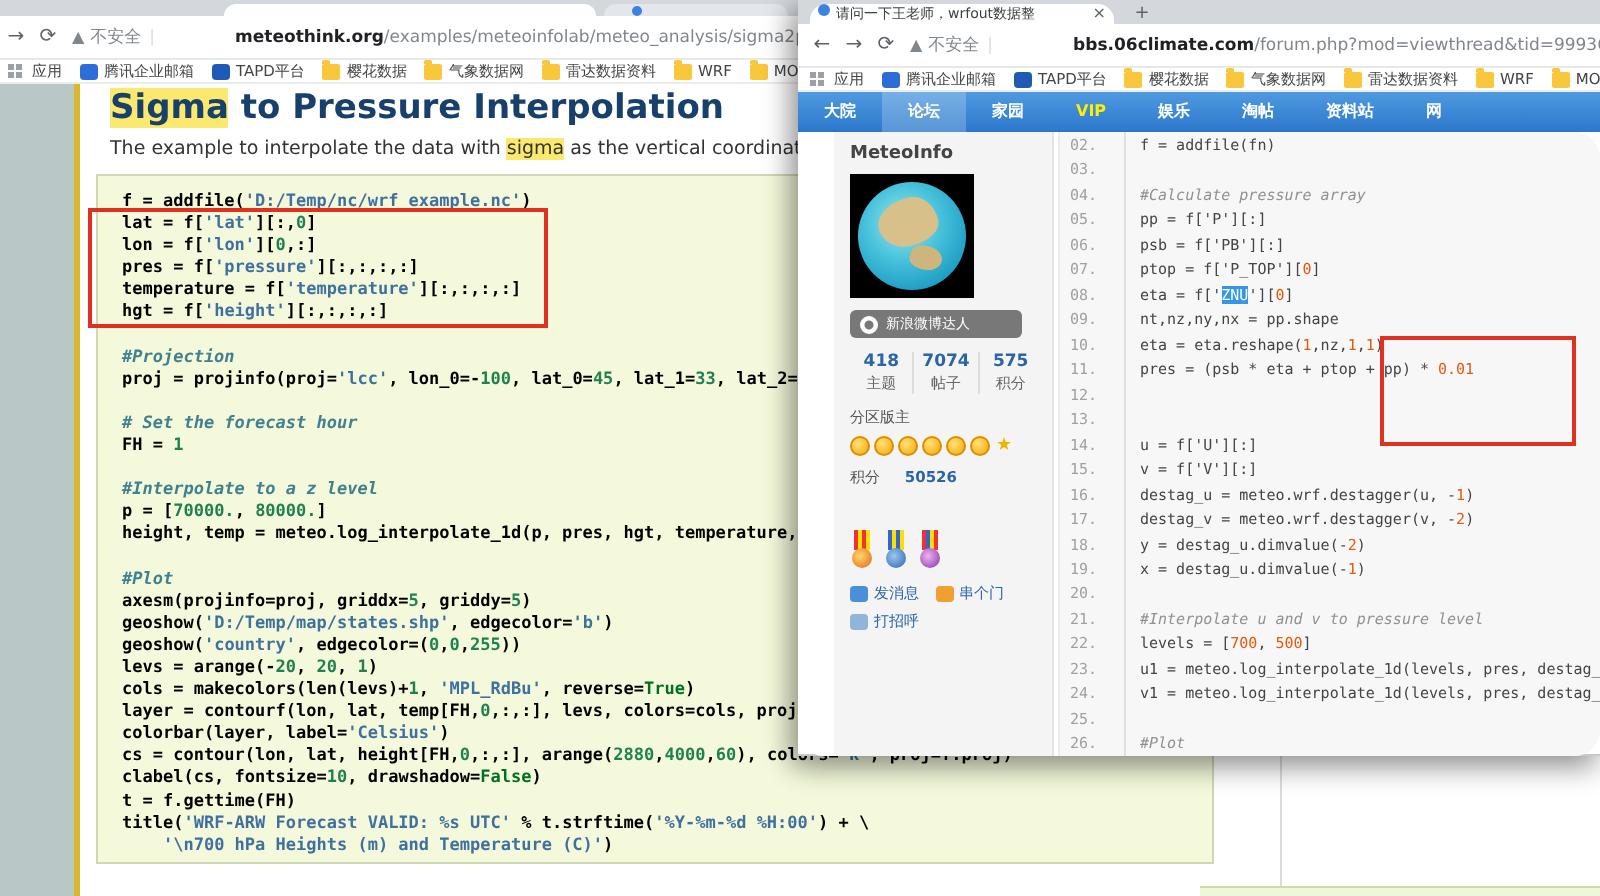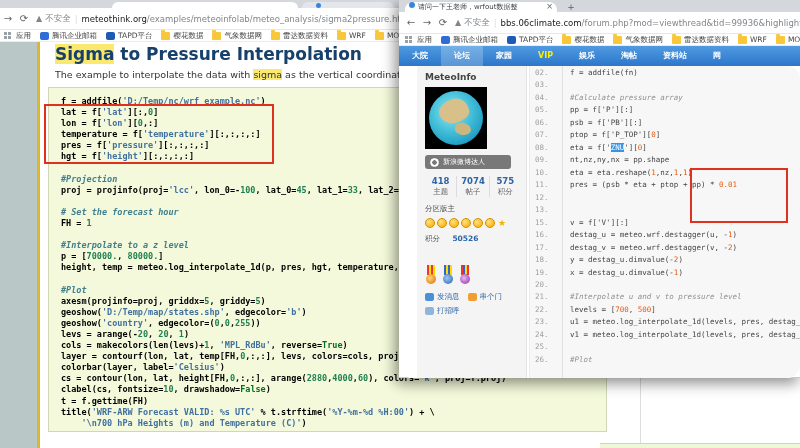--- a/index.html
+++ b/index.html
@@ -13,21 +13,21 @@
   .l-tab-active{position:absolute;left:112px;top:2px;width:186px;height:6px;background:#fff;border-radius:7px 7px 0 0;}
   .l-tab-2{position:absolute;left:302px;top:2px;width:92px;height:6px;background:#e3e6ea;border-radius:7px 7px 0 0;}
   .fav-dot{position:absolute;left:12px;top:1px;width:5px;height:5px;border-radius:50%;background:#3a84df;}
   .l-toolbar{position:absolute;left:0;top:8px;width:800px;height:22px;background:#fff;border-bottom:1px solid #e8e8e8;
              display:flex;align-items:center;font-size:9px;color:#5f6368;}
   .navglyph{width:16px;text-align:center;font-size:10px;color:#5f6368;flex:0 0 auto;}
   .chip{display:flex;align-items:center;margin-left:4px;font-size:8.5px;white-space:nowrap;overflow:hidden;}
   .warn-tri{color:#80868b;font-size:8px;margin-right:3px;}
   .sec-txt{color:#80868b;margin-right:4px;}
   .chip-sep{color:#dadce0;margin-right:4px;}
-  .url-domain{color:#202124;font-weight:normal;}
+  .url-domain{color:#202124;font-weight:bold;margin-left:36px;}
   .url-path{color:#80868b;}
   .l-bmbar{position:absolute;left:0;top:30px;width:800px;height:12px;background:#fff;border-bottom:1px solid #ececec;
            display:flex;align-items:center;overflow:hidden;white-space:nowrap;padding-left:4px;}
   .bm{display:inline-flex;align-items:center;margin-right:9px;font-size:7.5px;color:#444;flex:0 0 auto;}
   .bicon{display:inline-block;width:9px;height:8px;margin-right:3px;flex:0 0 auto;}
   .bicon.grid{background:
      linear-gradient(#9aa0a6,#9aa0a6) 0 0/3px 3px no-repeat,
      linear-gradient(#9aa0a6,#9aa0a6) 4px 0/3px 3px no-repeat,
      linear-gradient(#9aa0a6,#9aa0a6) 0 4px/3px 3px no-repeat,
      linear-gradient(#9aa0a6,#9aa0a6) 4px 4px/3px 3px no-repeat;}
@@ -198,22 +198,22 @@
 
     <div class="l-page">
       <div class="side-strip"></div>
       <div class="gold-line"></div>
       <h1 class="l-h1"><span class="hl-yellow">Sigma</span><span> to Pressure Interpolation</span></h1>
       <p class="l-intro"><span>The example to interpolate the data with </span><span class="hl-yellow">sigma</span><span> as the vertical coordinate to</span></p>
       <div class="codeblock lcode" id="lcodeblock">
           <div class="cline">f = addfile(<span class="tk-s">'D:/Temp/nc/wrf_example.nc'</span>)</div>
           <div class="cline">lat = f[<span class="tk-s">'lat'</span>][:,<span class="tk-n">0</span>]</div>
           <div class="cline">lon = f[<span class="tk-s">'lon'</span>][<span class="tk-n">0</span>,:]</div>
+          <div class="cline">pres = f[<span class="tk-s">'pressure'</span>][:,:,:,:]</div>
           <div class="cline">temperature = f[<span class="tk-s">'temperature'</span>][:,:,:,:]</div>
-          <div class="cline">pres = f[<span class="tk-s">'pressure'</span>][:,:,:,:]</div>
           <div class="cline">hgt = f[<span class="tk-s">'height'</span>][:,:,:,:]</div>
           <div class="cline">&nbsp;</div>
           <div class="cline"><span class="tk-c">#Projection</span></div>
           <div class="cline">proj = projinfo(proj=<span class="tk-s">'lcc'</span>, lon_0=-<span class="tk-n">100</span>, lat_0=<span class="tk-n">45</span>, lat_1=<span class="tk-n">33</span>, lat_2=<span class="tk-n">45</span>)</div>
           <div class="cline">&nbsp;</div>
           <div class="cline"><span class="tk-c"># Set the forecast hour</span></div>
           <div class="cline">FH = <span class="tk-n">1</span></div>
           <div class="cline">&nbsp;</div>
           <div class="cline"><span class="tk-c">#Interpolate to a z level</span></div>
           <div class="cline">p = [<span class="tk-n">70000.</span>, <span class="tk-n">80000.</span>]</div>
@@ -380,20 +380,21 @@
             <div class="crow"><span class="ln">04.</span><span class="ct"><span class="tk-c">#Calculate pressure array</span></span></div>
             <div class="crow"><span class="ln">05.</span><span class="ct">pp = f[<span class="tk-s">'P'</span>][:]</span></div>
             <div class="crow"><span class="ln">06.</span><span class="ct">psb = f[<span class="tk-s">'PB'</span>][:]</span></div>
             <div class="crow"><span class="ln">07.</span><span class="ct">ptop = f[<span class="tk-s">'P_TOP'</span>][<span class="tk-n">0</span>]</span></div>
             <div class="crow"><span class="ln">08.</span><span class="ct">eta = f[<span class="tk-s">'<span class="tk-sel">ZNU</span>'</span>][<span class="tk-n">0</span>]</span></div>
             <div class="crow"><span class="ln">09.</span><span class="ct">nt,nz,ny,nx = pp.shape</span></div>
             <div class="crow"><span class="ln">10.</span><span class="ct">eta = eta.reshape(<span class="tk-n">1</span>,nz,<span class="tk-n">1</span>,<span class="tk-n">1</span>)</span></div>
             <div class="crow"><span class="ln">11.</span><span class="ct">pres = (psb * eta + ptop + pp) * <span class="tk-n">0.01</span></span></div>
             <div class="crow"><span class="ln">12.</span><span class="ct">&nbsp;</span></div>
             <div class="crow"><span class="ln">13.</span></div>
+            <div class="crow"><span class="ln">14.</span><span class="ct">u = f[<span class="tk-s">'U'</span>][:]</span></div>
             <div class="crow"><span class="ln">15.</span><span class="ct">v = f[<span class="tk-s">'V'</span>][:]</span></div>
             <div class="crow"><span class="ln">16.</span><span class="ct">destag_u = meteo.wrf.destagger(u, -<span class="tk-n">1</span>)</span></div>
             <div class="crow"><span class="ln">17.</span><span class="ct">destag_v = meteo.wrf.destagger(v, -<span class="tk-n">2</span>)</span></div>
             <div class="crow"><span class="ln">18.</span><span class="ct">y = destag_u.dimvalue(-<span class="tk-n">2</span>)</span></div>
             <div class="crow"><span class="ln">19.</span><span class="ct">x = destag_u.dimvalue(-<span class="tk-n">1</span>)</span></div>
             <div class="crow"><span class="ln">20.</span><span class="ct">&nbsp;</span></div>
             <div class="crow"><span class="ln">21.</span><span class="ct"><span class="tk-c">#Interpolate u and v to pressure level</span></span></div>
             <div class="crow"><span class="ln">22.</span><span class="ct">levels = [<span class="tk-n">700</span>, <span class="tk-n">500</span>]</span></div>
             <div class="crow"><span class="ln">23.</span><span class="ct">u1 = meteo.log_interpolate_1d(levels, pres, destag_u, axis=)</span></div>
             <div class="crow"><span class="ln">24.</span><span class="ct">v1 = meteo.log_interpolate_1d(levels, pres, destag_v, axis=)</span></div>

